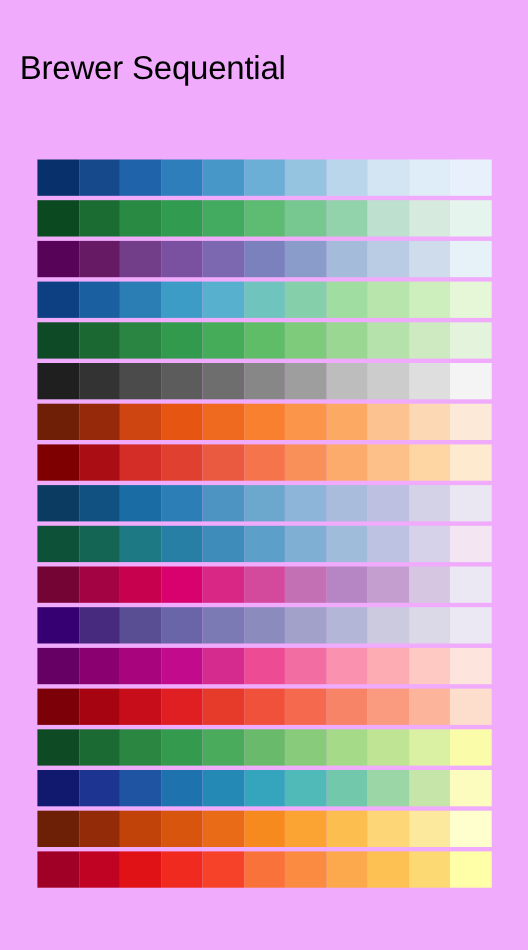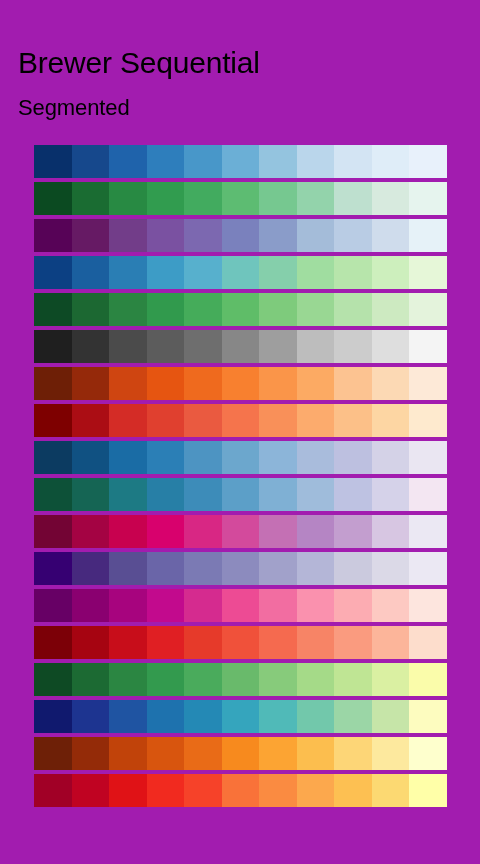--- a/index.html
+++ b/index.html
@@ -13,21 +13,21 @@
     font-family: "Liberation Sans", sans-serif;
     color: #000000;
     overflow: hidden;
     position: relative;
   }
   #figure {
     position: absolute;
     left: 0; top: 0;
     width: 480px;
     height: 864px;
-    background: #a21caf;
+    background: #f0abfc;
   }
   #title {
     position: absolute;
     left: 18px;
     top: 46px;
     font-size: 30px;
     line-height: 34px;
     font-weight: 400;
     letter-spacing: -0.2px;
     white-space: nowrap;
@@ -60,21 +60,20 @@
     flex: 1 1 0;
     height: 100%;
   }
 </style>
 </head>
 <body>
 
 <div id="figure">
 
   <div id="title">Brewer Sequential</div>
-  <div id="subtitle">Segmented</div>
 
   <div id="ramp-stack">
       <div class="ramp-row">
         <div class="ramp-swatch" style="background: rgb(8, 48, 107);"></div>
         <div class="ramp-swatch" style="background: rgb(22, 72, 140);"></div>
         <div class="ramp-swatch" style="background: rgb(31, 99, 171);"></div>
         <div class="ramp-swatch" style="background: rgb(46, 126, 188);"></div>
         <div class="ramp-swatch" style="background: rgb(72, 151, 201);"></div>
         <div class="ramp-swatch" style="background: rgb(107, 175, 214);"></div>
         <div class="ramp-swatch" style="background: rgb(148, 196, 223);"></div>

